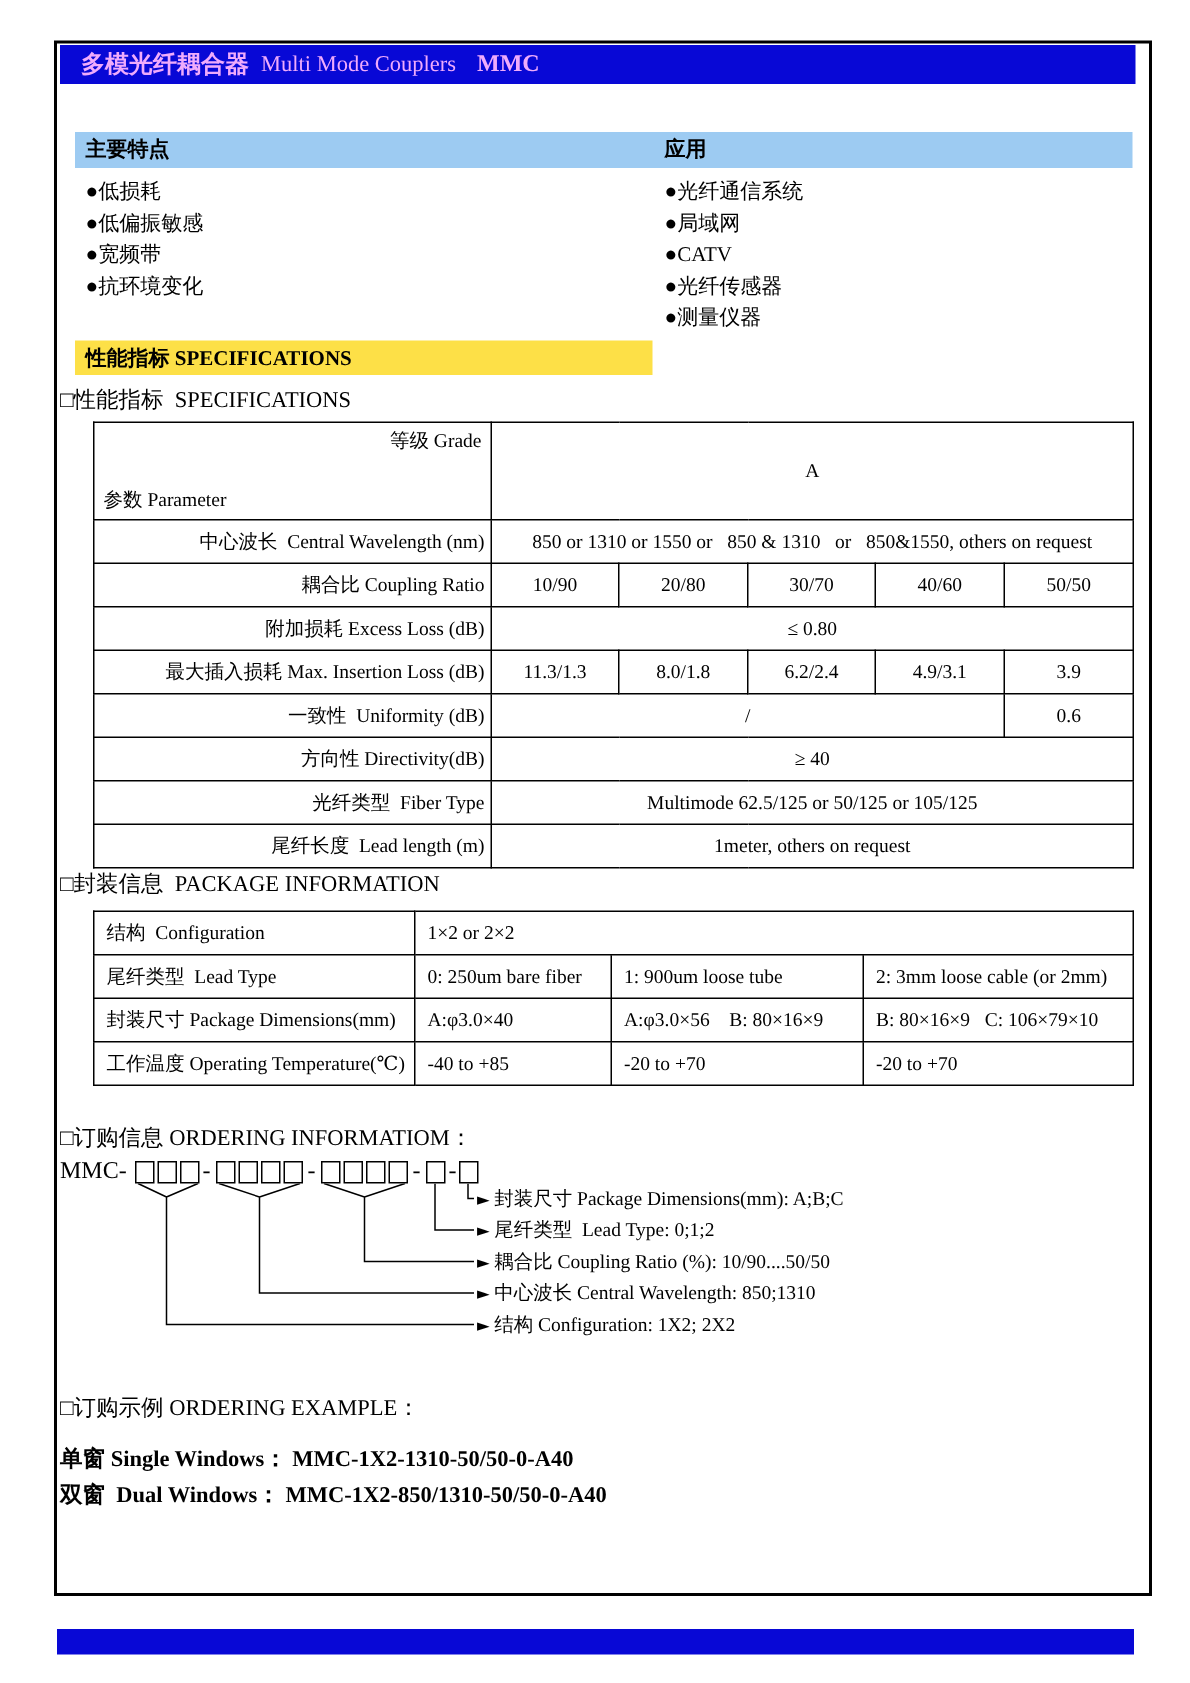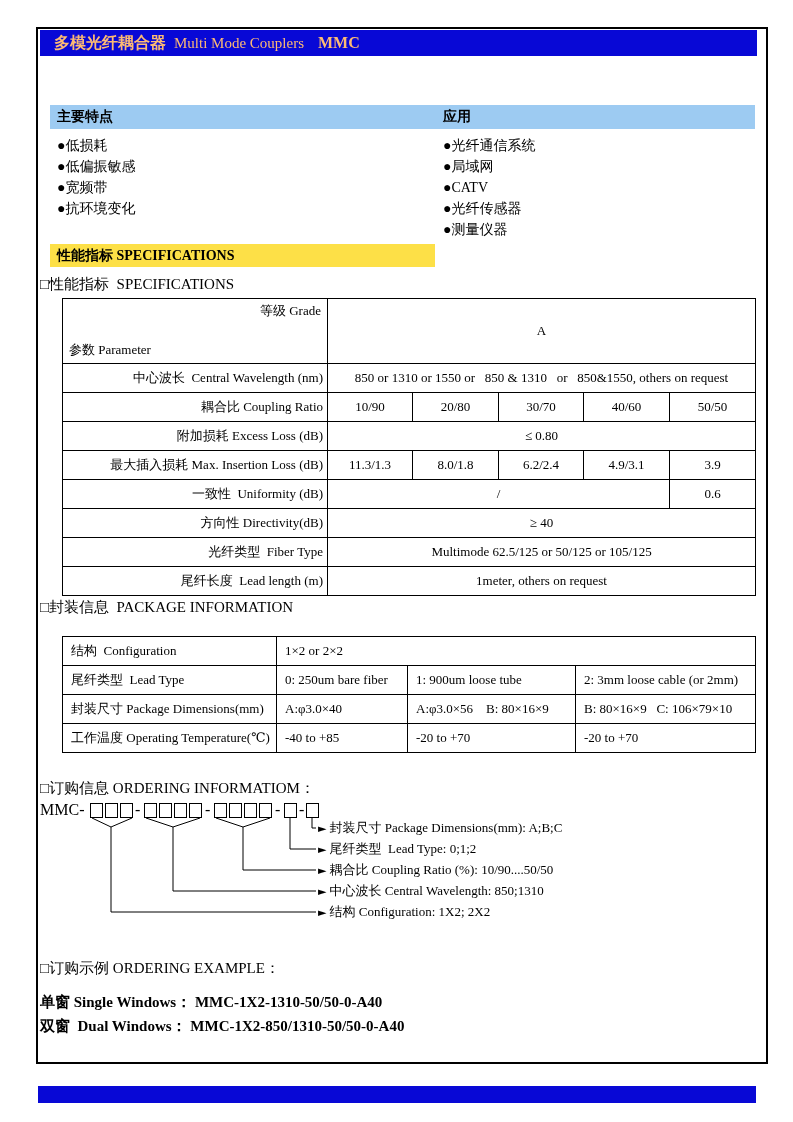--- a/index.html
+++ b/index.html
@@ -7,29 +7,29 @@
   body{
     width:793px;height:1122px;position:relative;background:#ffffff;
     font-family:"Liberation Serif","DejaVu Serif",serif;color:#000;
   }
   .page{
     position:absolute;left:36px;top:27px;width:732px;height:1037px;
     border:2px solid #000;box-sizing:border-box;background:#fff;overflow:hidden;
   }
   
   .titlebar{
-    margin:1px 9px 0 2px;height:26px;background:#0808d6;color:#fdba74;
+    margin:1px 9px 0 2px;height:26px;background:#0808d6;color:#f0abfc;
     display:flex;align-items:center;gap:8px;padding-left:14px;box-sizing:border-box;
   }
   .titlebar .cn{font-weight:bold;font-size:16px;}
   .titlebar .en{font-size:15px;}
   .titlebar .code{font-weight:bold;font-size:16px;margin-left:6px;}
   
   .featbar{
-    margin:49px 11px 0 12px;height:24px;background:#9dcbf2;position:relative;
+    margin:32px 11px 0 12px;height:24px;background:#9dcbf2;position:relative;
     display:flex;align-items:center;box-sizing:border-box;text-align:center;
   }
   .featbar .ftitle{font-weight:bold;font-size:14px;position:absolute;left:7px;}
   .featbar .atitle{font-weight:bold;font-size:14px;position:absolute;left:393px;}
   .lists{position:relative;height:104px;margin-top:6px;}
   .blist{position:absolute;top:0;font-size:14px;line-height:21px;}
   .blist.left{left:19px;}
   .blist.right{left:405px;}
   .blist div{white-space:pre;}
   
@@ -45,21 +45,21 @@
   
   table{border-collapse:collapse;margin-left:24px;font-size:13px;}
   td{border:1px solid #000;padding:0 4px;white-space:pre-wrap;}
   .spec-table{margin-top:4px;width:693px;table-layout:fixed;border-radius:13px;}
   .spec-table td{height:28px;text-align:center;}
   .spec-table td.lbl{text-align:right;padding-left:6px;}
   .spec-table tr.hrow td{height:60px;}
   .corner{position:relative;}
   .corner .c-top{position:absolute;top:3px;right:6px;}
   .corner .c-bot{position:absolute;bottom:4px;left:6px;}
-  .pkg-table{margin-top:19px;width:693px;table-layout:fixed;}
+  .pkg-table{margin-top:7px;width:693px;table-layout:fixed;}
   .pkg-table td{height:28px;text-align:left;padding-left:8px;}
   
   .diagram{position:relative;height:130px;margin:3px 0 0 2px;}
   .code-prefix{position:absolute;left:0;top:0;font-size:16px;}
   .box-group{position:absolute;top:2px;display:flex;gap:2px;}
   .obox{width:13px;height:15px;border:1px solid #000;box-sizing:border-box;background:#fff;}
   .odash{position:absolute;top:0;font-size:16px;}
   .dsvg{position:absolute;left:0;top:0;pointer-events:none;}
   .dlabel{
     position:absolute;left:278px;height:18px;display:flex;align-items:center;

